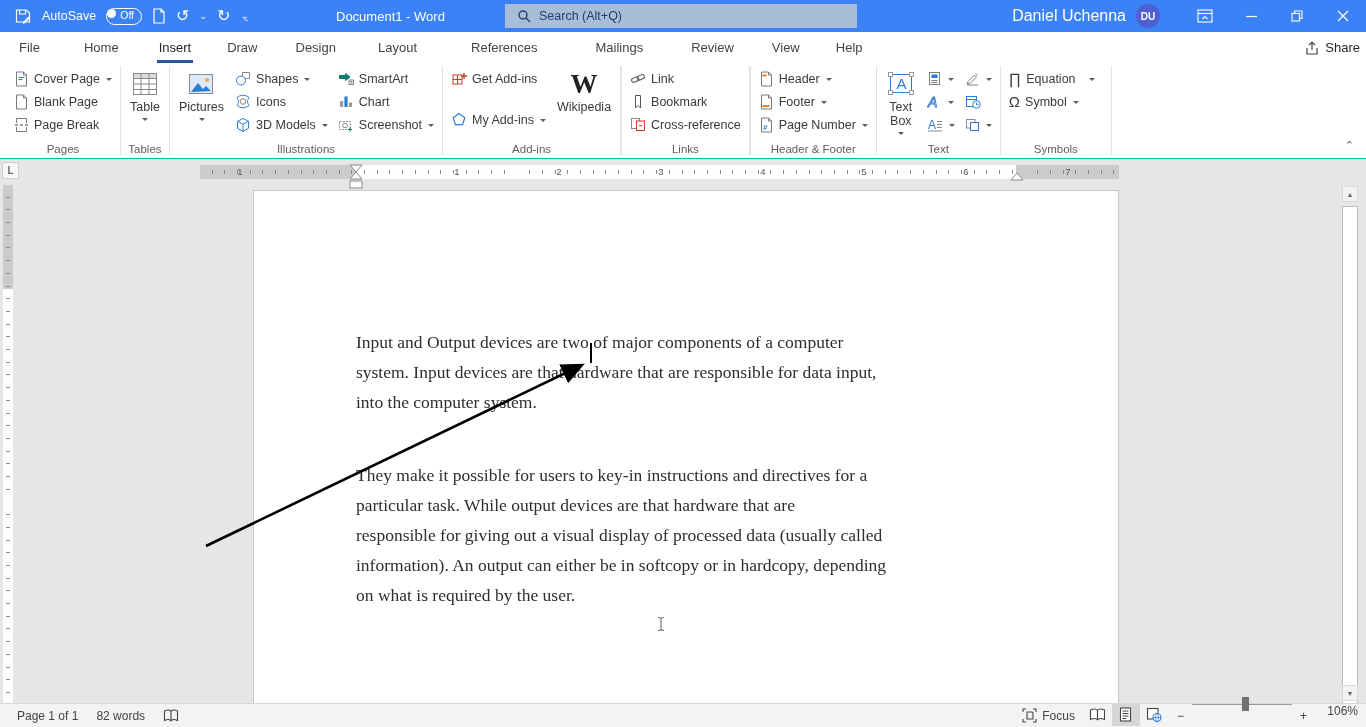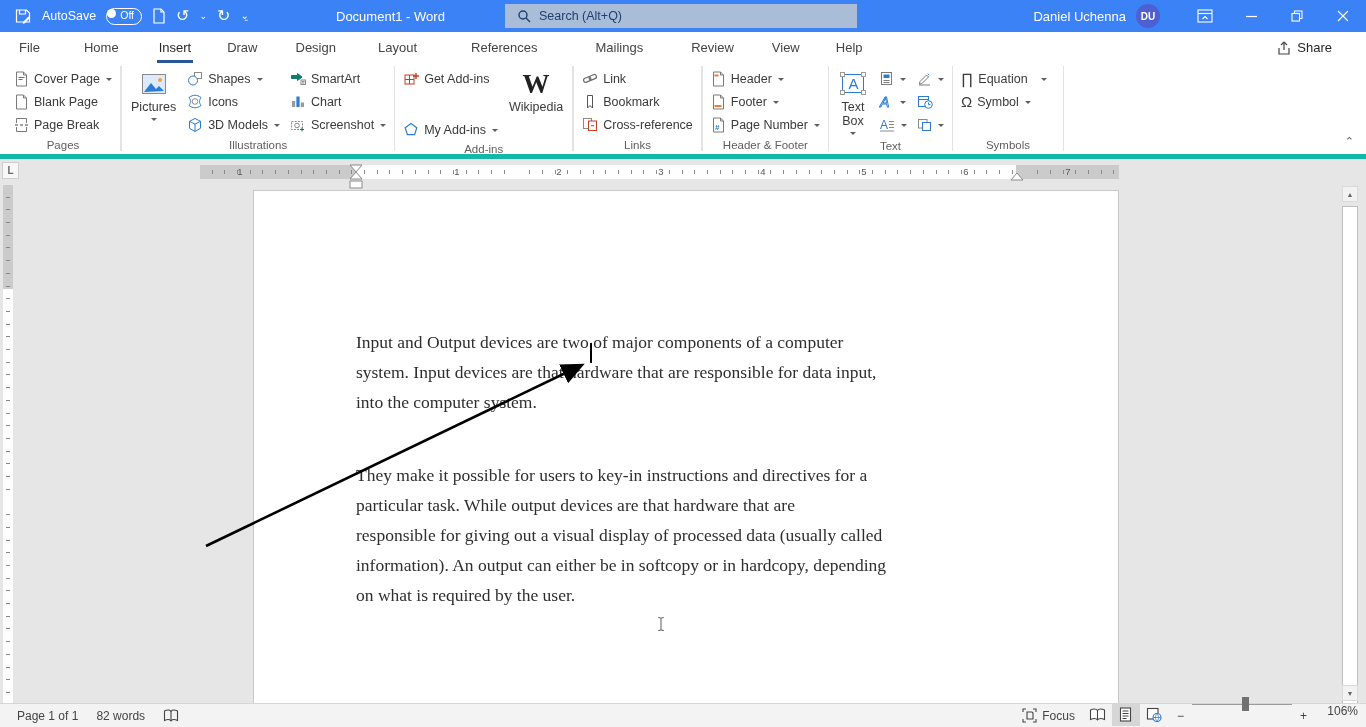--- a/index.html
+++ b/index.html
@@ -15,39 +15,39 @@
     border-radius:9px; height:17px; padding:0 7px 0 0; font-size:10.5px; }
   .autosave-dot { width:9px; height:9px; border-radius:50%; background:#fff; }
   .qat-icon { font-size:16px; line-height:1; cursor:default; }
   .tb-title { position:absolute; left:336px; top:0; height:32px; display:flex;
     align-items:center; font-size:13px; }
   .searchbox { position:absolute; left:505px; top:4px; width:352px; height:24px;
     background:#a9bdd9; color:#20406e; display:flex; align-items:center; gap:8px;
     padding-left:34px; font-size:12.5px; }
   .tb-right { position:absolute; right:0; top:0; height:32px; display:flex;
     align-items:center; gap:0; }
-  .tb-user { font-size:13px; margin-right:10px; }
+  .tb-user { font-size:16px; margin-right:10px; }
   .avatar { width:24px; height:24px; border-radius:50%; background:#4e5fd3;
     display:flex; align-items:center; justify-content:center; font-size:10px;
     font-weight:bold; margin-right:22px; }
   .winbtn { width:46px; height:32px; display:flex; align-items:center;
     justify-content:center; }
 
   
   .tabsrow { height:31px; background:#fff; display:flex; align-items:center;
     font-size:13px; color:#444; position:relative; }
   .rtab { padding:0 13px; height:31px; display:flex; align-items:center; position:relative; }
   .rtab.active { color:#262626; font-weight:400; }
   .rtab.active::after { content:""; position:absolute; left:11px; right:11px;
     bottom:0; height:3px; background:#2b579a; }
-  .share { position:absolute; right:34px; display:flex; align-items:center; gap:6px;
+  .share { position:absolute; right:6px; display:flex; align-items:center; gap:6px;
     color:#262626; }
 
   
-  .ribbon { height:96px; background:#fff; border-bottom:5px solid #14b8a6;
+  .ribbon { height:96px; background:#fff; border-bottom:1px solid #14b8a6;
     display:flex; align-items:stretch; padding-left:6px; position:relative;
     color:#3b3a39; }
   .grp { display:flex; flex-direction:column; padding:0 3px; }
   .grp-body { display:flex; flex:1; align-items:flex-start; }
   .glabel { font-size:11.5px; color:#605e5c; text-align:center; padding:2px 2px 3px; }
   .vsep { width:1px; background:#e3e3e3; margin:3px 0; }
   .col { display:flex; flex-direction:column; padding-top:4px; }
   .sbtn { height:23px; display:flex; align-items:center; gap:5px; padding:0 5px;
     font-size:12.5px; white-space:nowrap; border-radius:2px; }
   .bbtn { display:flex; flex-direction:column; align-items:center;
@@ -223,20 +223,36 @@
                 <path d="M1 8h3M6 8h3M11 8h3" stroke="#444"></path>
               </svg>
           <span>Page Break</span>
         </div>
       </div>
         </div>
       <div class="glabel">Pages</div>
     </div>
     <div class="vsep"></div>
 
+    <div class="grp">
+      <div class="grp-body">
+        <div class="bbtn">
+          <span class="bicon">
+              <svg class="ic" width="28" height="26" viewBox="0 0 28 26" fill="#fff" stroke="#8a8a8a">
+                <rect x="2.5" y="2.5" width="23" height="21"></rect>
+                <rect x="2.5" y="2.5" width="23" height="5" fill="#dcdcdc"></rect>
+                <path d="M2.5 13h23M2.5 18.5h23M10 2.5v21M18 2.5v21" fill="none"></path>
+              </svg>
+            </span>
+          <span>Table</span>
+          <span class="crt"></span>
+        </div>
+      </div>
+      <div class="glabel">Tables</div>
+    </div>
     <div class="vsep"></div>
 
     <div class="grp">
       <div class="grp-body">
         <div class="bbtn">
           <span class="bicon">
               <svg class="ic" width="28" height="24" viewBox="0 0 28 24">
                 <rect x="2.5" y="2.5" width="23" height="19" fill="#ddeafb" stroke="#8a8a8a"></rect>
                 <circle cx="20" cy="8" r="2" fill="#f2a33c"></circle>
                 <path d="M4 20l7-9 5 6 3-3 5 5z" fill="#2b7cd3"></path>
@@ -306,21 +322,21 @@
       <div class="grp-body">
         <div class="col">
           <div class="sbtn">
             <svg class="ic" width="16" height="16" viewBox="0 0 16 16" fill="none" stroke="#c43e1c">
                 <rect x="2" y="4" width="9" height="9"></rect>
                 <path d="M6.5 4v9M2 8.5h9"></path>
                 <path d="M13 2v6M10 5h6" stroke-width="1.4"></path>
               </svg>
             <span>Get Add-ins</span>
           </div>
-          <div class="sbtn" style="margin-top:28px">
+          <div class="sbtn" style="margin-top:18px">
             <svg class="ic" width="16" height="16" viewBox="0 0 16 16" fill="none" stroke="#2b7cd3" stroke-width="1.2">
                 <path d="M8 1.5l5.8 4.2-2.2 7H4.4l-2.2-7z"></path>
               </svg>
             <span>My Add-ins</span>
               <span class="crt"></span>
           </div>
         </div>
         <div class="bbtn">
           <span class="bicon" style="font-family:'Liberation Serif',serif;font-size:27px;color:#222;font-weight:600">W</span>
           <span>Wikipedia</span>

